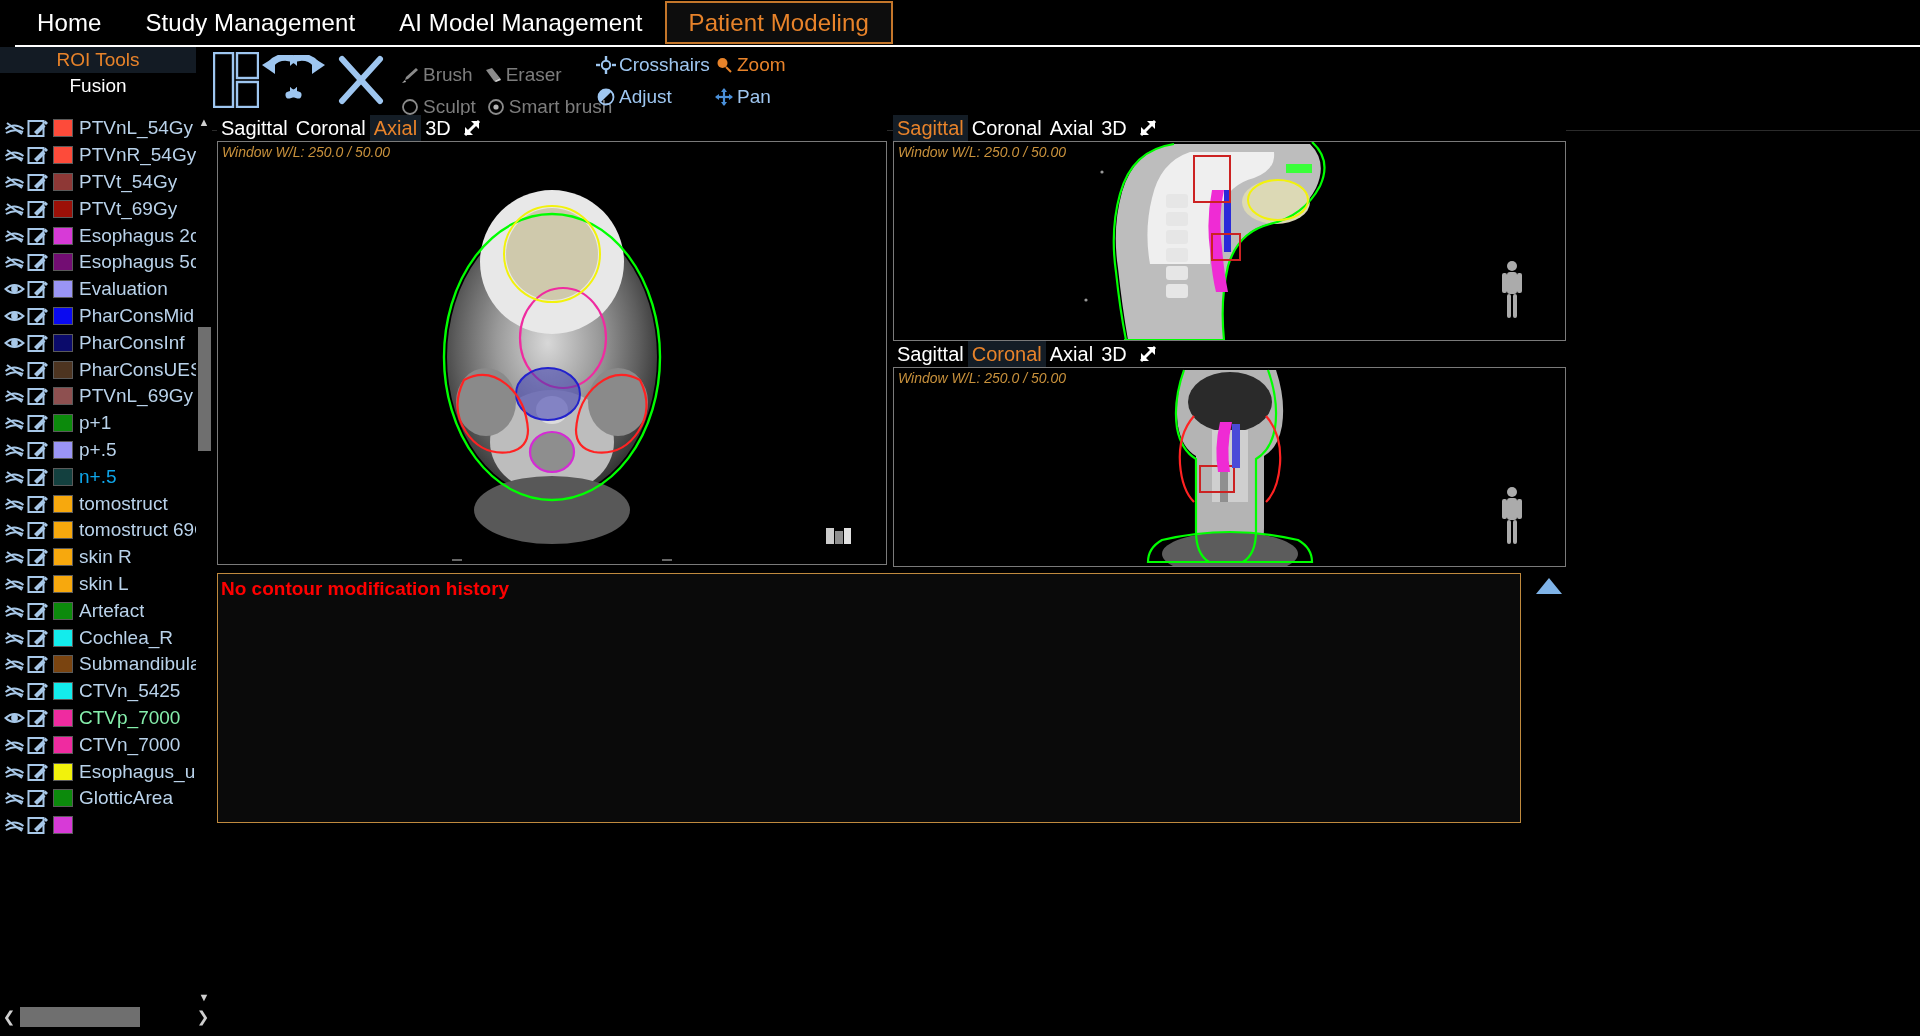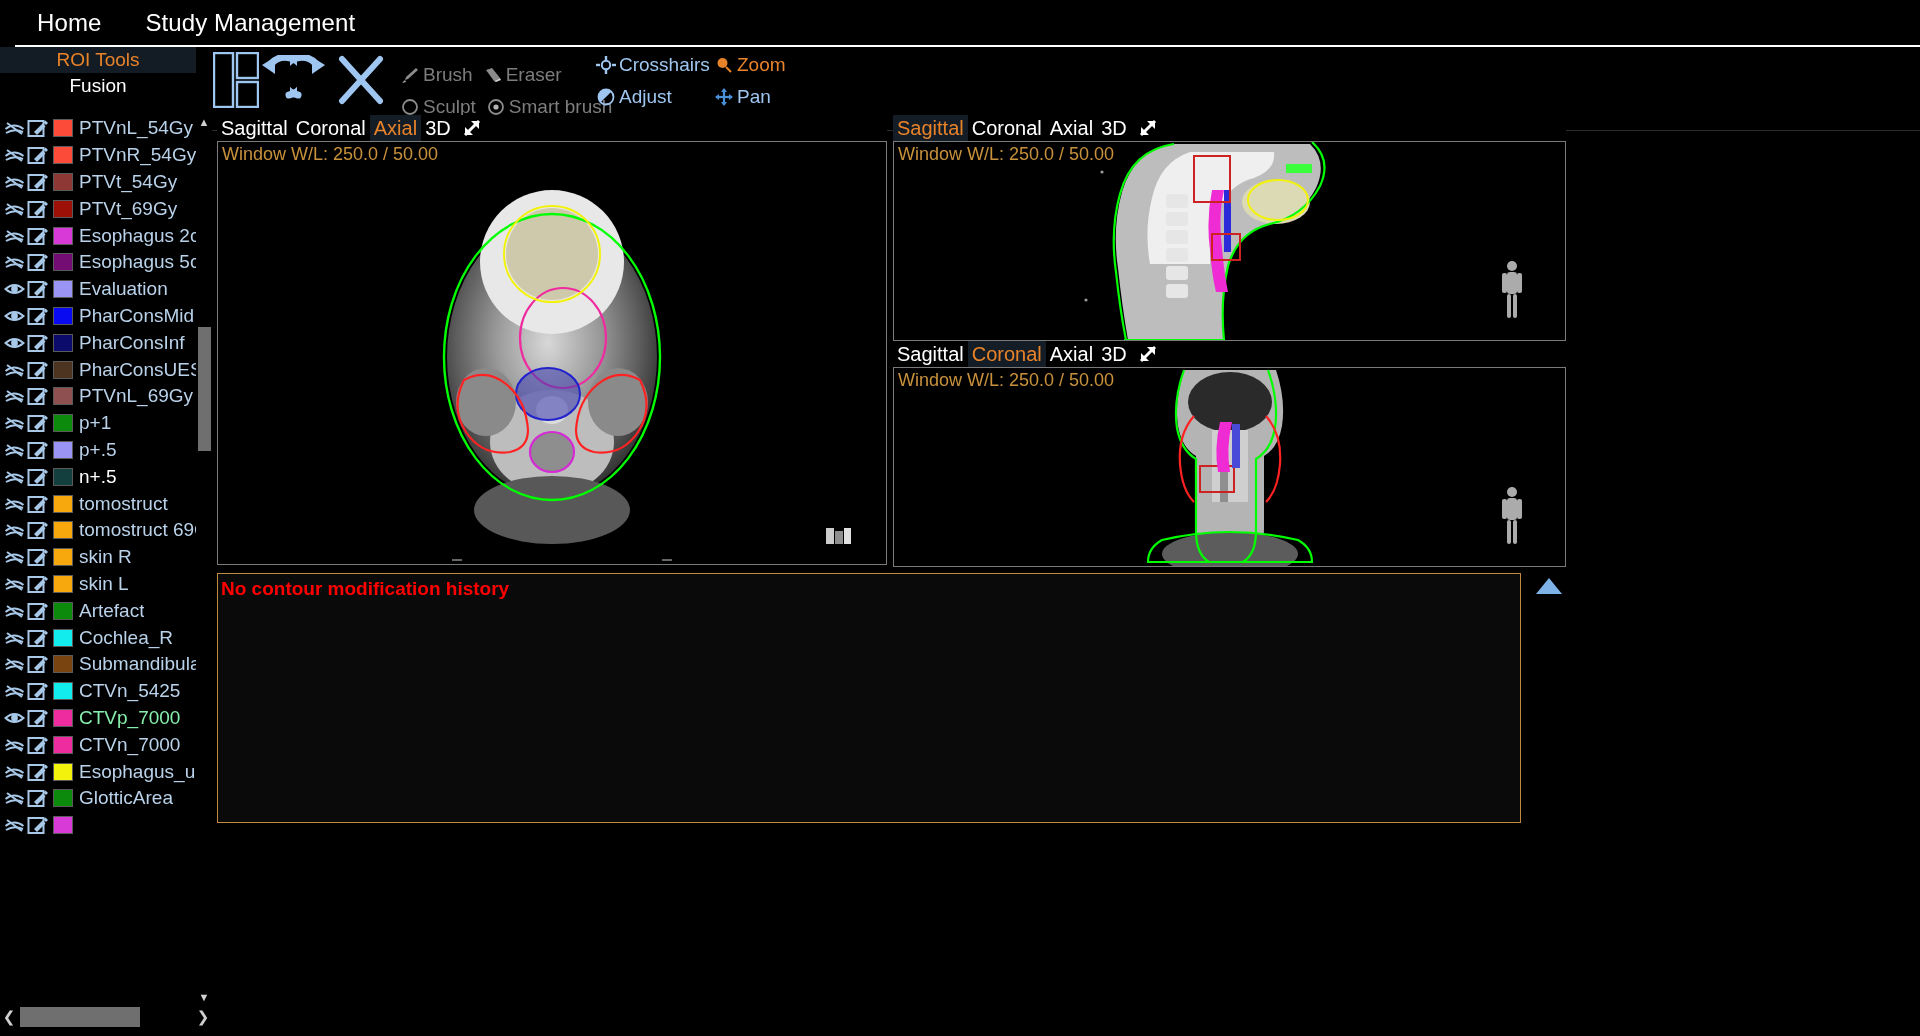--- a/index.html
+++ b/index.html
@@ -165,22 +165,23 @@
   .vp-expand { margin-left: 6px; cursor: pointer; display:flex; align-items:center;}
 
   .vp-frame {
     position: relative;
     border: 1px solid #7a7a7a;
     background: #000;
     overflow: hidden;
   }
   .vp-wl {
     position: absolute; left: 4px; top: 2px;
-    font-size: 18px; color: #c8913c;
+    font-size: 14px; color: #c8913c;
     pointer-events: none;
+    font-style: italic;
   }
 
   #vp-axial-box { position: absolute; left: 217px; top: 115px; width: 670px; height: 450px; }
   #vp-sag-box   { position: absolute; left: 893px; top: 115px; width: 673px; height: 226px; }
   #vp-cor-box   { position: absolute; left: 893px; top: 341px; width: 673px; height: 226px; }
 
   #vp-axial-frame { width: 670px; height: 424px; }
   #vp-sag-frame   { width: 673px; height: 200px; }
   #vp-cor-frame   { width: 673px; height: 200px; }
 
@@ -202,20 +203,26 @@
 </style>
 </head>
 <body>
 
 <div id="topnav">
     <div class="navitem">
       <span>Home</span>
     </div>
     <div class="navitem">
       <span>Study Management</span>
+    </div>
+    <div class="navitem">
+      <span>AI Model Management</span>
+    </div>
+    <div class="navitem active">
+      <span>Patient Modeling</span>
     </div>
   </div>
 
 <div id="toolbar">
 
   <div id="modetabs">
     <div class="modetab active">
       <span>ROI Tools</span>
     </div>
     <div class="modetab inactive">
@@ -538,21 +545,21 @@
             <path d="M1.5 10 Q10.5 3 19.5 10" fill="none" stroke="#a8c8e8" stroke-width="2"></path>
             <path d="M2 14 Q10 9 19 13" fill="none" stroke="#a8c8e8" stroke-width="2"></path>
             <line x1="3" y1="4" x2="18" y2="15" stroke="#a8c8e8" stroke-width="2"></line>
           </svg></span>
         <span class="roi-edit"><svg width="22" height="20" viewBox="0 0 22 20">
             <rect x="1.5" y="3" width="15" height="15" fill="none" stroke="#a8c8e8" stroke-width="2"></rect>
             <path d="M7 14 L15.5 5.5 L18.5 8.5 L10 17 Z" fill="#a8c8e8"></path>
             <path d="M16.5 4.5 L18.5 2.5 L21 5 L19 7 Z" fill="#a8c8e8"></path>
           </svg></span>
         <span class="roi-swatch" style="background: rgb(19, 64, 63);"></span>
-        <span class="roi-label" style="color: #ffffff;">n+.5</span>
+        <span class="roi-label" style="color: #0ea5e9;">n+.5</span>
       </div>
       <div class="roirow">
         <span class="roi-eye"><svg width="21" height="18" viewBox="0 0 21 18">
             <path d="M1.5 10 Q10.5 3 19.5 10" fill="none" stroke="#a8c8e8" stroke-width="2"></path>
             <path d="M2 14 Q10 9 19 13" fill="none" stroke="#a8c8e8" stroke-width="2"></path>
             <line x1="3" y1="4" x2="18" y2="15" stroke="#a8c8e8" stroke-width="2"></line>
           </svg></span>
         <span class="roi-edit"><svg width="22" height="20" viewBox="0 0 22 20">
             <rect x="1.5" y="3" width="15" height="15" fill="none" stroke="#a8c8e8" stroke-width="2"></rect>
             <path d="M7 14 L15.5 5.5 L18.5 8.5 L10 17 Z" fill="#a8c8e8"></path>

